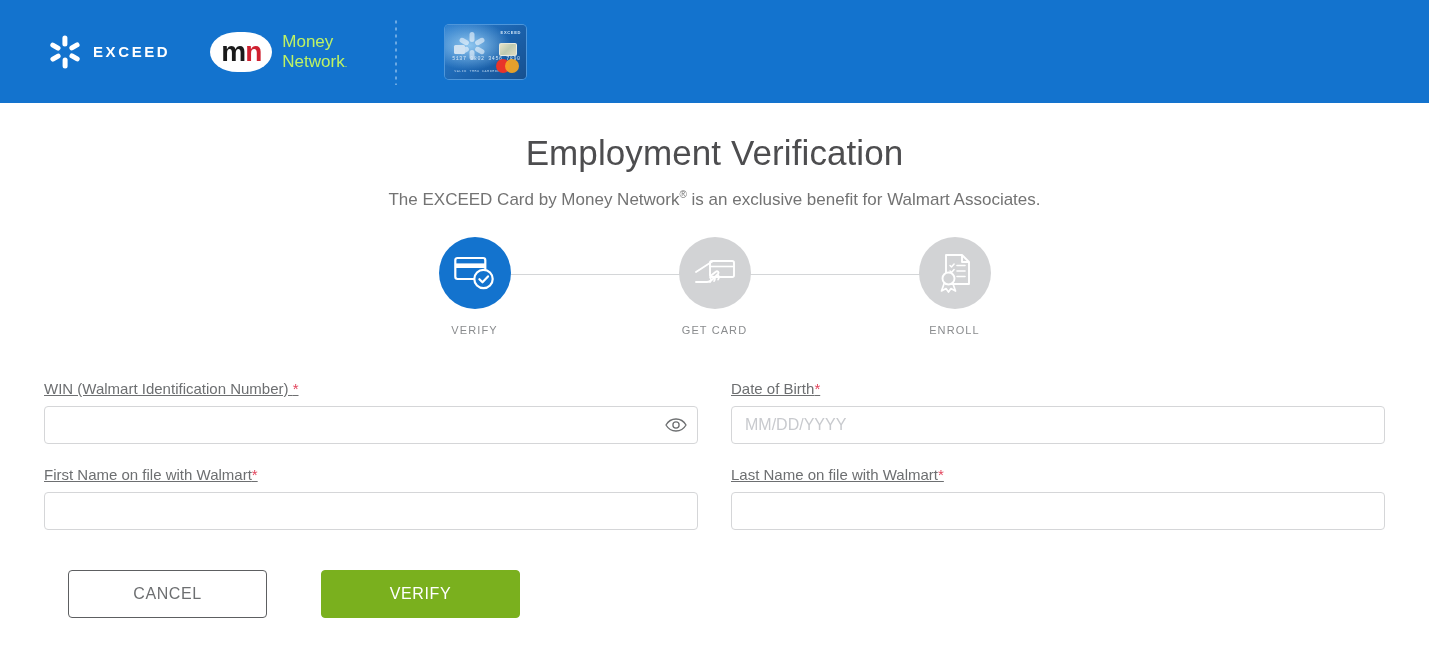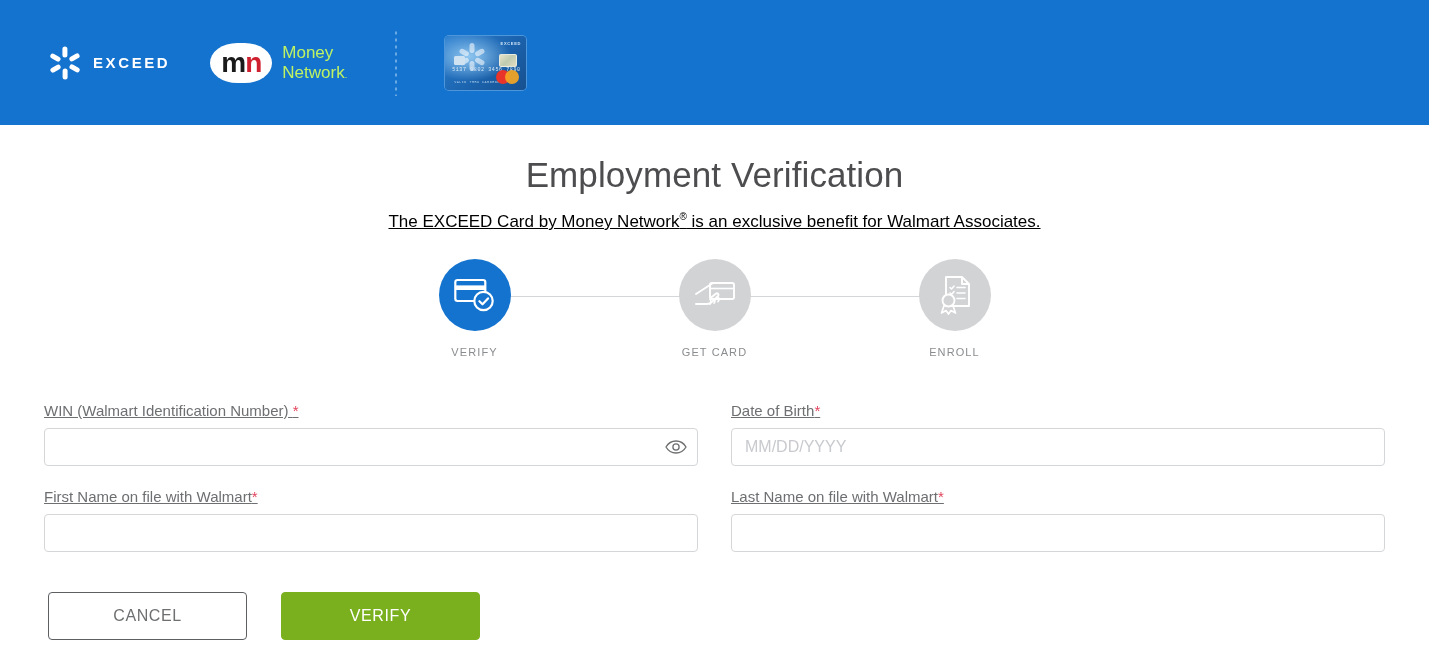--- a/index.html
+++ b/index.html
@@ -10,21 +10,21 @@
     width: 1429px;
     height: 649px;
     background: #ffffff;
     font-family: "Liberation Sans", sans-serif;
     overflow: hidden;
     color: #58595b;
   }
 
   
   .header {
-    height: 125px;
+    height: 103px;
     background: #1373ce;
     display: flex;
     align-items: center;
     padding-left: 48px;
     box-sizing: border-box;
   }
   .brand-exceed {
     display: flex;
     align-items: center;
     gap: 11px;
@@ -190,24 +190,23 @@
     text-align: center;
     font-size: 35px;
     color: #4d4d4f;
     font-weight: normal;
     margin: 30px 0 16px 0;
     letter-spacing: 0.1px;
   }
   .page-subtitle {
     text-align: center;
     font-size: 17px;
-    color: #000000;
+    color: #737373;
     margin: 15px 0 0 0;
     font-weight: normal;
-    text-decoration: underline;
   }
   .page-subtitle sup { font-size: 10px; }
 
   
   .stepper {
     position: relative;
     width: 600px;
     margin: 27px auto 0 auto;
     display: flex;
     justify-content: space-between;
@@ -299,23 +298,23 @@
     height: 16px;
     background: none;
     border: none;
     padding: 0;
     cursor: pointer;
     line-height: 0;
   }
 
   
   .actions {
-    margin: 18px 0 0 48px;
-    display: flex;
-    gap: 34px;
+    margin: 18px 0 0 68px;
+    display: flex;
+    gap: 54px;
   }
   .btn {
     height: 48px;
     border-radius: 4px;
     font-size: 16px;
     letter-spacing: 0.6px;
     cursor: pointer;
     font-family: "Liberation Sans", sans-serif;
   }
   .btn-cancel {

